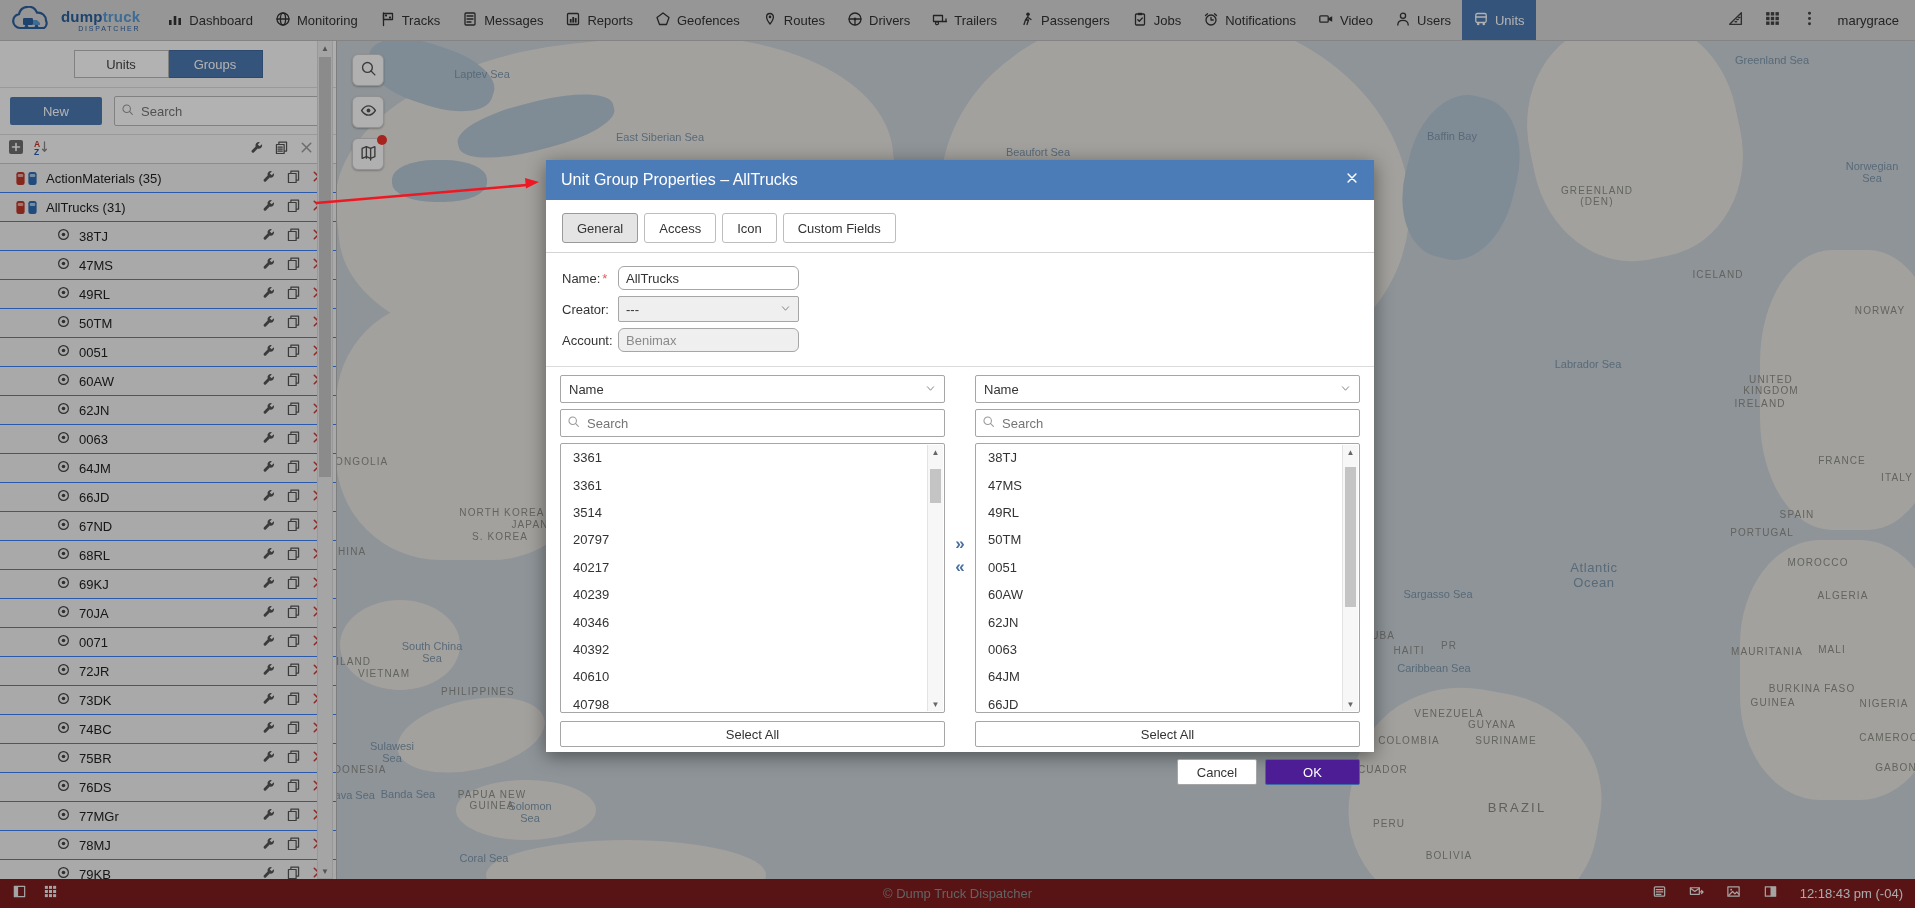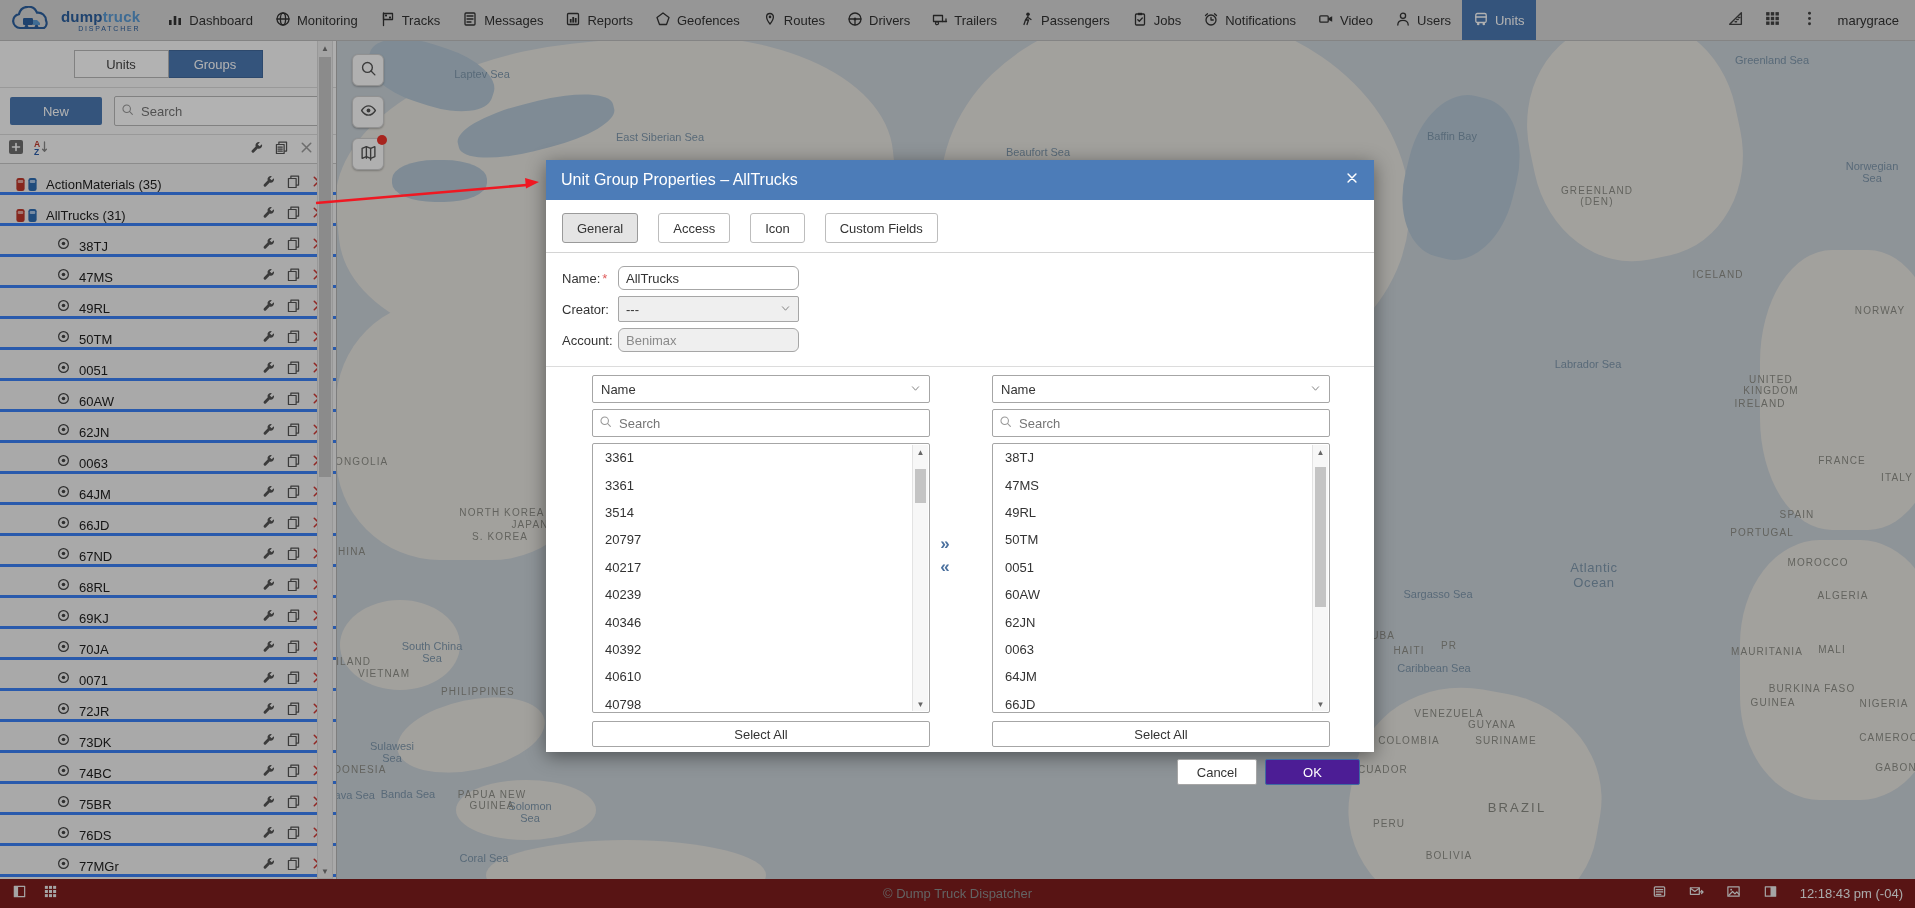--- a/index.html
+++ b/index.html
@@ -34,21 +34,21 @@
   .sb-actions{display:flex;align-items:center;padding:8px 10px;border-bottom:1px solid #dcdcdc;}
   .btn-new{width:96px;height:28px;background:#4b79b2;color:#fff;font-size:13px;border:none;border-radius:2px;cursor:pointer;}
   .sb-search{flex:1;margin-left:12px;height:28px;position:relative;background:#fff;border:1px solid #b9b9b9;border-radius:2px;
              display:flex;align-items:center;padding:0 6px;color:#999;}
   .sb-search .ic svg{width:13px;height:13px;}
   .sb-search input{border:none;outline:none;flex:1;font-size:13px;margin-left:5px;background:transparent;color:#333;
                    font-family:"Liberation Sans",sans-serif;}
   .sb-colhead{height:28px;display:flex;align-items:center;padding:0 22px 0 8px;border-bottom:1px solid #c9c9c9;color:#555;}
   .sb-colhead .ic svg{width:16px;height:16px;}
   .sb-rows{flex:1;overflow:hidden;position:relative;}
-  .row{height:28px;display:flex;align-items:flex-end;padding:0 10px 0 8px;border-bottom:3px solid #3b82f6;
+  .row{height:28px;display:flex;align-items:center;padding:0 10px 0 8px;border-bottom:1px solid #3b82f6;
        background:#f2f2f2;font-size:13px;color:#222;cursor:pointer;}
   .row .name{margin-left:8px;white-space:nowrap;}
   .row .acts,.sb-colhead .acts{margin-left:auto;display:flex;align-items:center;gap:10px;color:#555;}
   .acts .ic{cursor:pointer;}
   .acts .ic svg{width:15px;height:15px;}
   .x-red{color:#cf3a35;}
   .x-gray{color:#9d9d9d;}
   .trucks{display:flex;align-items:center;margin-left:7px;gap:1px;}
   .trucks svg{width:11px;height:15px;}
   .unit-row{padding-left:56px;}
@@ -89,37 +89,37 @@
   .dim{position:absolute;inset:0;background:rgba(0,0,0,.30);z-index:20;}
   .anno{position:absolute;inset:0;z-index:60;pointer-events:none;}
 
   
   .modal{position:absolute;left:546px;top:160px;width:828px;height:592px;background:#fff;z-index:30;
          box-shadow:0 4px 18px rgba(0,0,0,.45);display:flex;flex-direction:column;}
   .m-head{height:40px;background:#4c7cb8;color:#fff;display:flex;align-items:center;padding:0 15px;
           font-size:16px;flex:0 0 auto;}
   .m-close{margin-left:auto;color:#fff;cursor:pointer;}
   .m-close svg{width:14px;height:14px;}
-  .m-tabs{display:flex;gap:20px;padding:13px 16px 9px;border-bottom:1px solid #d4d4d4;}
+  .m-tabs{display:flex;gap:6px;padding:13px 16px 9px;border-bottom:1px solid #d4d4d4;}
   .m-tab{height:28px;padding:0 14px;display:flex;align-items:center;font-size:13px;color:#333;
          border:1px solid #bdbdbd;border-radius:3px;background:#fff;cursor:pointer;}
   .m-tab.active{background:#e4e4e4;border-color:#9a9a9a;}
   .m-form{padding:13px 16px 0;font-size:13px;color:#333;}
   .f-row{display:flex;align-items:center;margin-bottom:6px;}
   .f-row label{width:56px;}
   .req{color:#e05c5c;margin-left:2px;}
   .f-input{width:165px;height:22px;border:1px solid #a6a6a6;border-radius:6px;padding:0 7px;font-size:13px;color:#333;
            font-family:"Liberation Sans",sans-serif;background:#fff;}
   .f-input.dis{background:#efefef;color:#8a8a8a;}
   .f-select{width:165px;height:24px;background:#efefef;border:1px solid #a6a6a6;border-radius:2px;
             display:flex;align-items:center;justify-content:space-between;padding:0 7px;color:#333;cursor:pointer;}
   .f-select .ic svg{width:11px;height:11px;color:#777;}
   .m-divider{border-top:1px solid #dcdcdc;margin:8px 0 0;}
   .m-lists{display:flex;padding:8px 14px 0;align-items:flex-start;}
-  .panel{width:338px;margin-left:32px;}
+  .panel{width:385px;}
   .p-sel{height:26px;border:1px solid #a6a6a6;border-radius:2px;display:flex;align-items:center;
          justify-content:space-between;padding:0 8px;font-size:13px;color:#333;margin-bottom:6px;cursor:pointer;}
   .p-sel .ic svg{width:11px;height:11px;color:#777;}
   .p-search{height:26px;border:1px solid #a6a6a6;border-radius:2px;display:flex;align-items:center;
             padding:0 6px;margin-bottom:6px;color:#999;}
   .p-search .ic svg{width:13px;height:13px;}
   .p-search input{border:none;outline:none;flex:1;font-size:13px;margin-left:5px;background:transparent;color:#333;
                   font-family:"Liberation Sans",sans-serif;}
   .p-list{height:268px;border:1px solid #a6a6a6;border-radius:2px;position:relative;overflow:hidden;}
   .p-list ul{list-style:none;margin:0;padding:0;}

